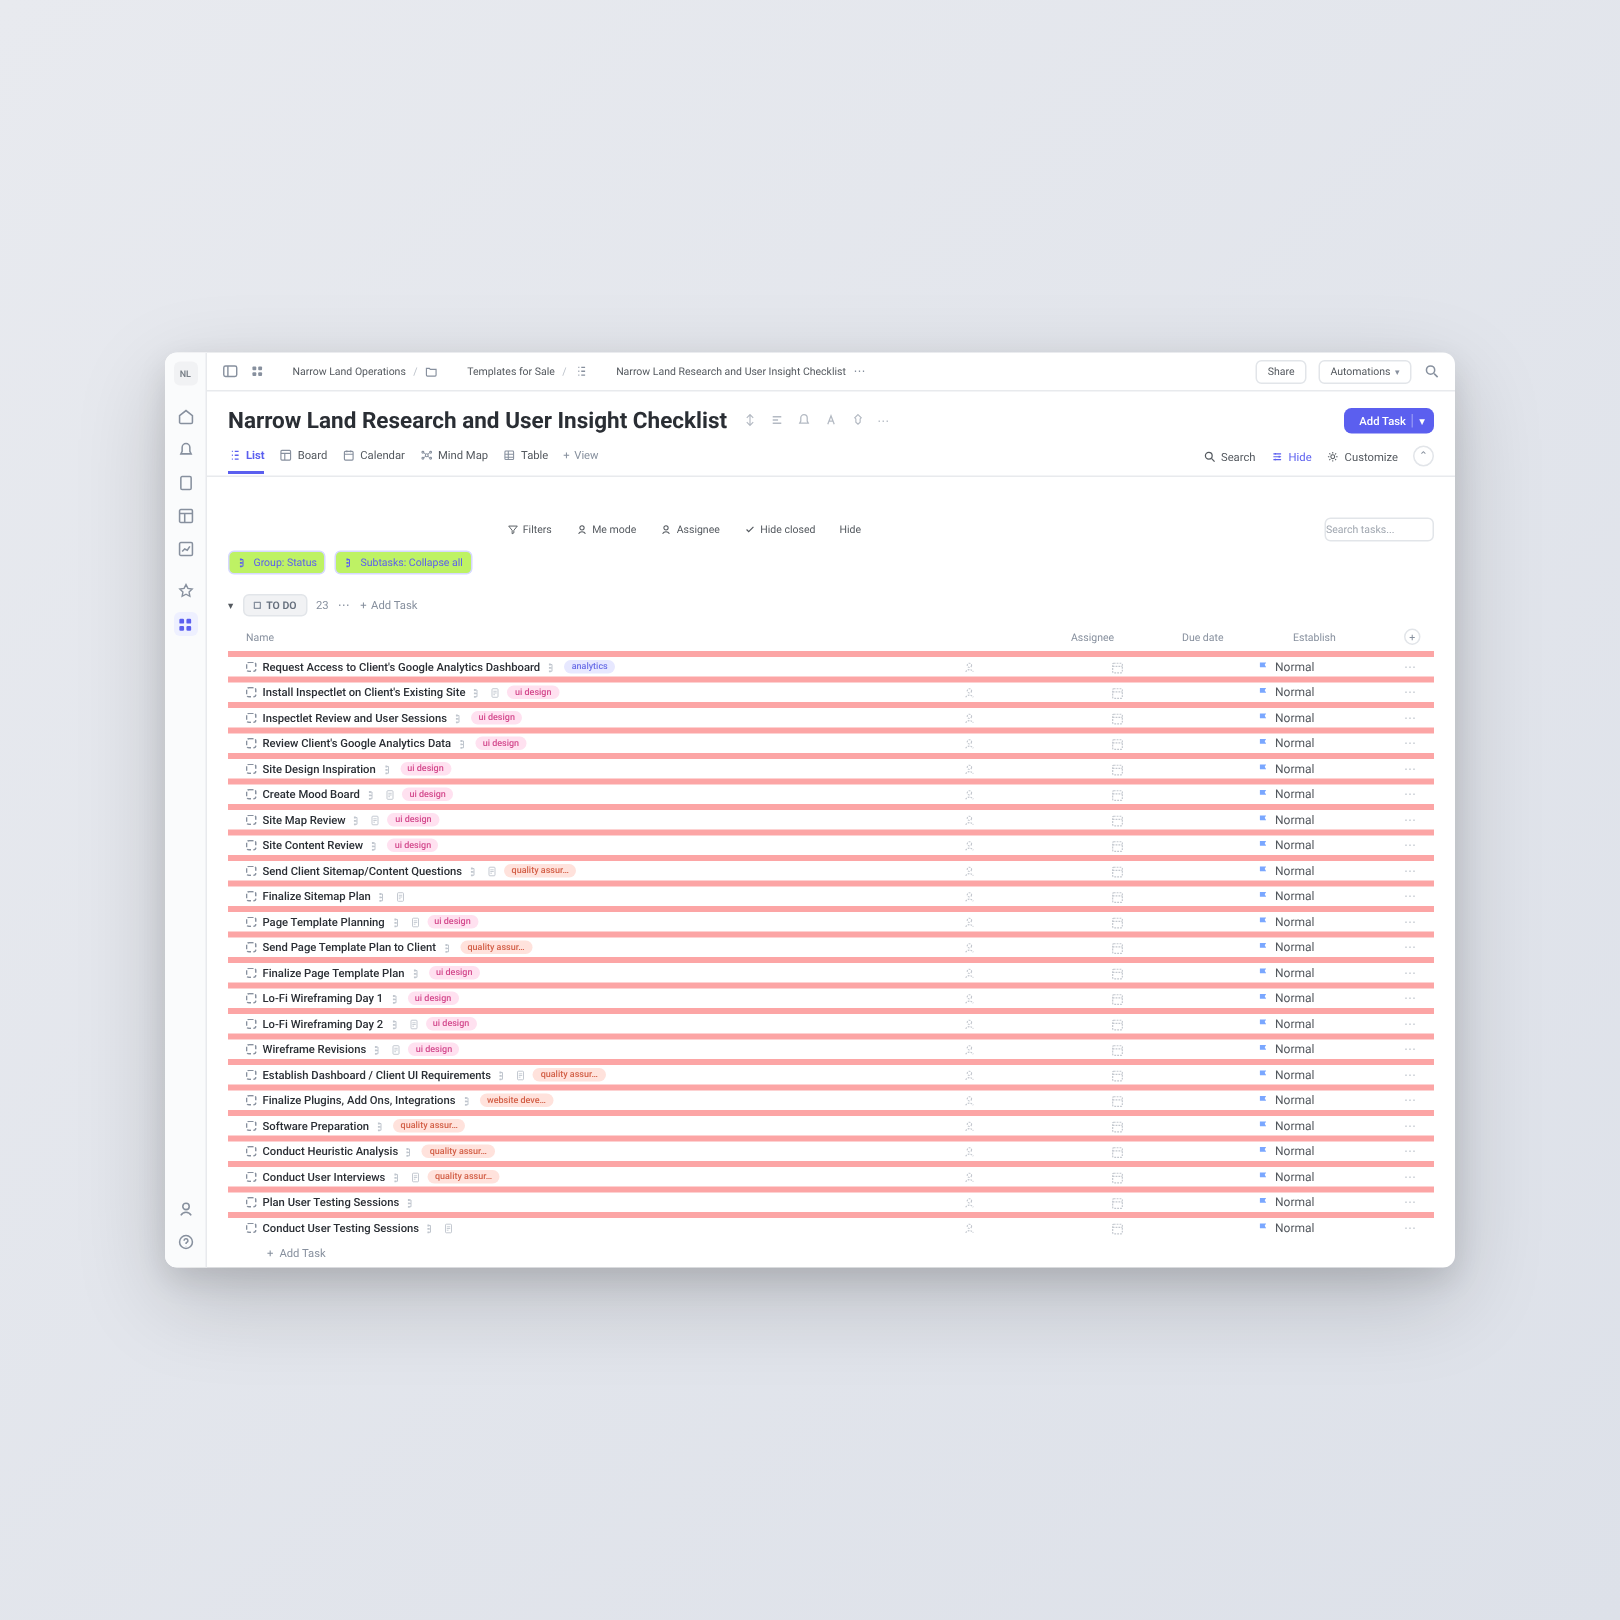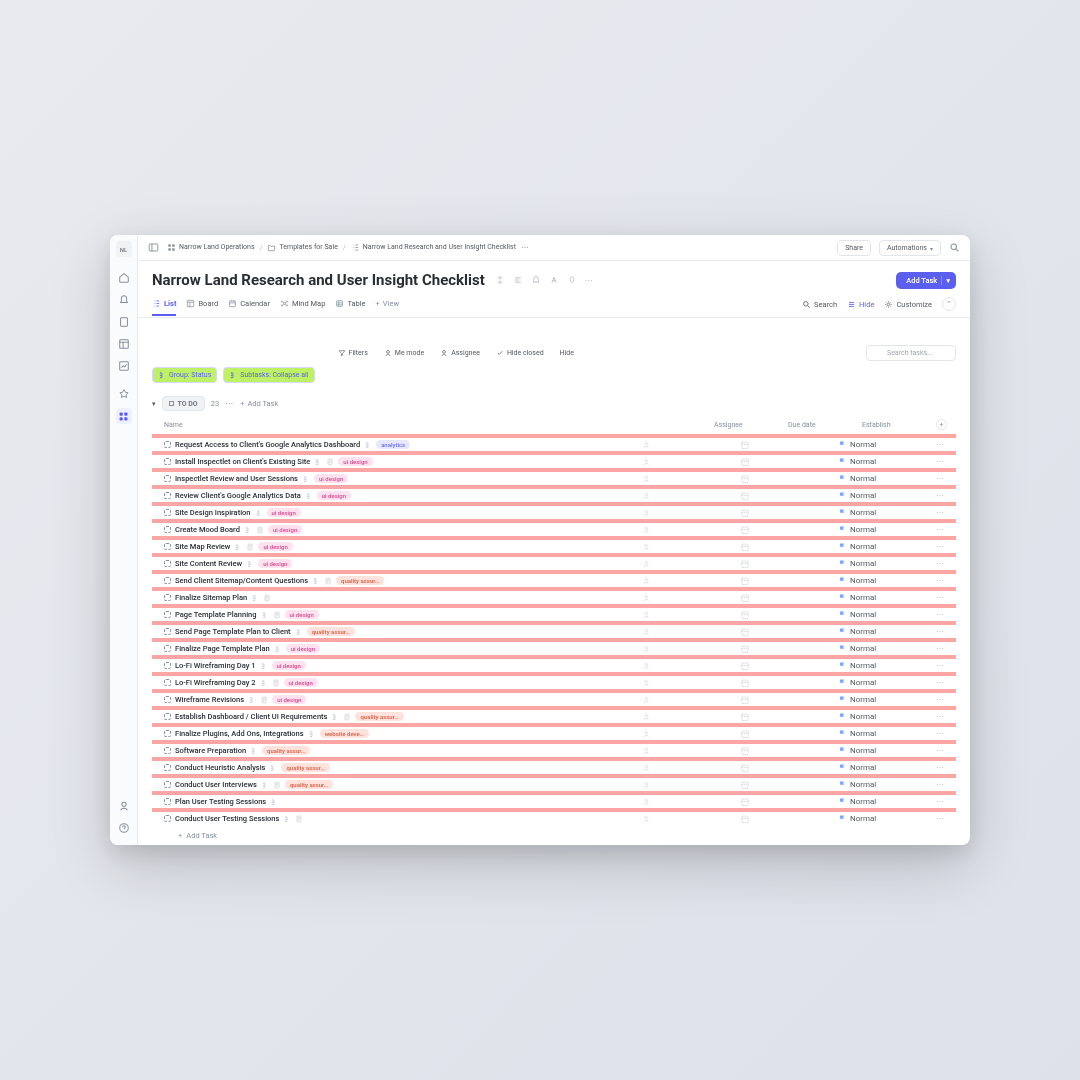--- a/index.html
+++ b/index.html
@@ -42,21 +42,21 @@
   .siderail .spacer { flex: 1; }
   .main { flex: 1; display: flex; flex-direction: column; min-width: 0; }
   .topbar {
     height: 26px; border-bottom: 1px solid #e8eaed;
     display: flex; align-items: center; padding: 0 10px; gap: 8px;
     font-size: 7px;
   }
   .topbar .pane-toggle { color: #87909e; cursor: pointer; }
   .crumbs { display: flex; align-items: center; gap: 5px; color: #54595f; }
   .crumbs .sep { color: #bbc1c9; }
-  .crumbs .node { display: flex; align-items: flex-start; gap: 3px; cursor: pointer; }
+  .crumbs .node { display: flex; align-items: center; gap: 19px; cursor: pointer; }
   .crumbs .ic { color: #87909e; }
   .dots { color: #87909e; cursor: pointer; letter-spacing: 1px; font-size:8px; line-height:1; }
   .topbar .grow { flex: 1; }
   .topbtn {
     border: 1px solid #e2e5e9; border-radius: 4px; padding: 3px 7px;
     color: #54595f; cursor: pointer; display: flex; align-items: flex-end; gap: 3px;
     background: #fff;
   }
   .search-ic { color: #87909e; cursor: pointer; }
   .header {
@@ -94,22 +94,22 @@
   }
   .chipbtn {
     border: 1px solid #e2e5e9; border-radius: 4px; padding: 3px 5px;
     display: flex; align-items: center; gap: 3px; cursor: pointer;
     color: #54595f;
   }
   .chipbtn.blue { color: #5b5fef; border-color: #d6d8ff; background: #bef264; margin-top: 44px; }
   .chipbtn.plain { border: none; }
   .filterbar .grow { flex: 1; }
   .searchbox {
-    border: 1px solid #e2e5e9; border-radius: 4px; padding: 3px 20px;
-    color: #a0a7b0; width: 90px;
+    border: 1px solid #e2e5e9; border-radius: 4px; padding: 3px 0;
+    color: #a0a7b0; width: 73px;
   }
   .body { flex: 1; overflow: auto; padding: 4px 14px 14px 14px; }
   .grouphead { display: flex; align-items: center; gap: 6px; padding: 4px 0; font-size: 7.5px; }
   .grouphead .arrow { color: #54595f; cursor: pointer; font-size:7px; }
   .status-pill {
     background: #f1f2f4; color: #656f7d; border-radius: 4px; padding: 2.5px 6px;
     font-weight: 600; display: flex; align-items: center; gap: 4px;
     border: 1px solid #e2e5e9;
     font-size:7px;
   }

